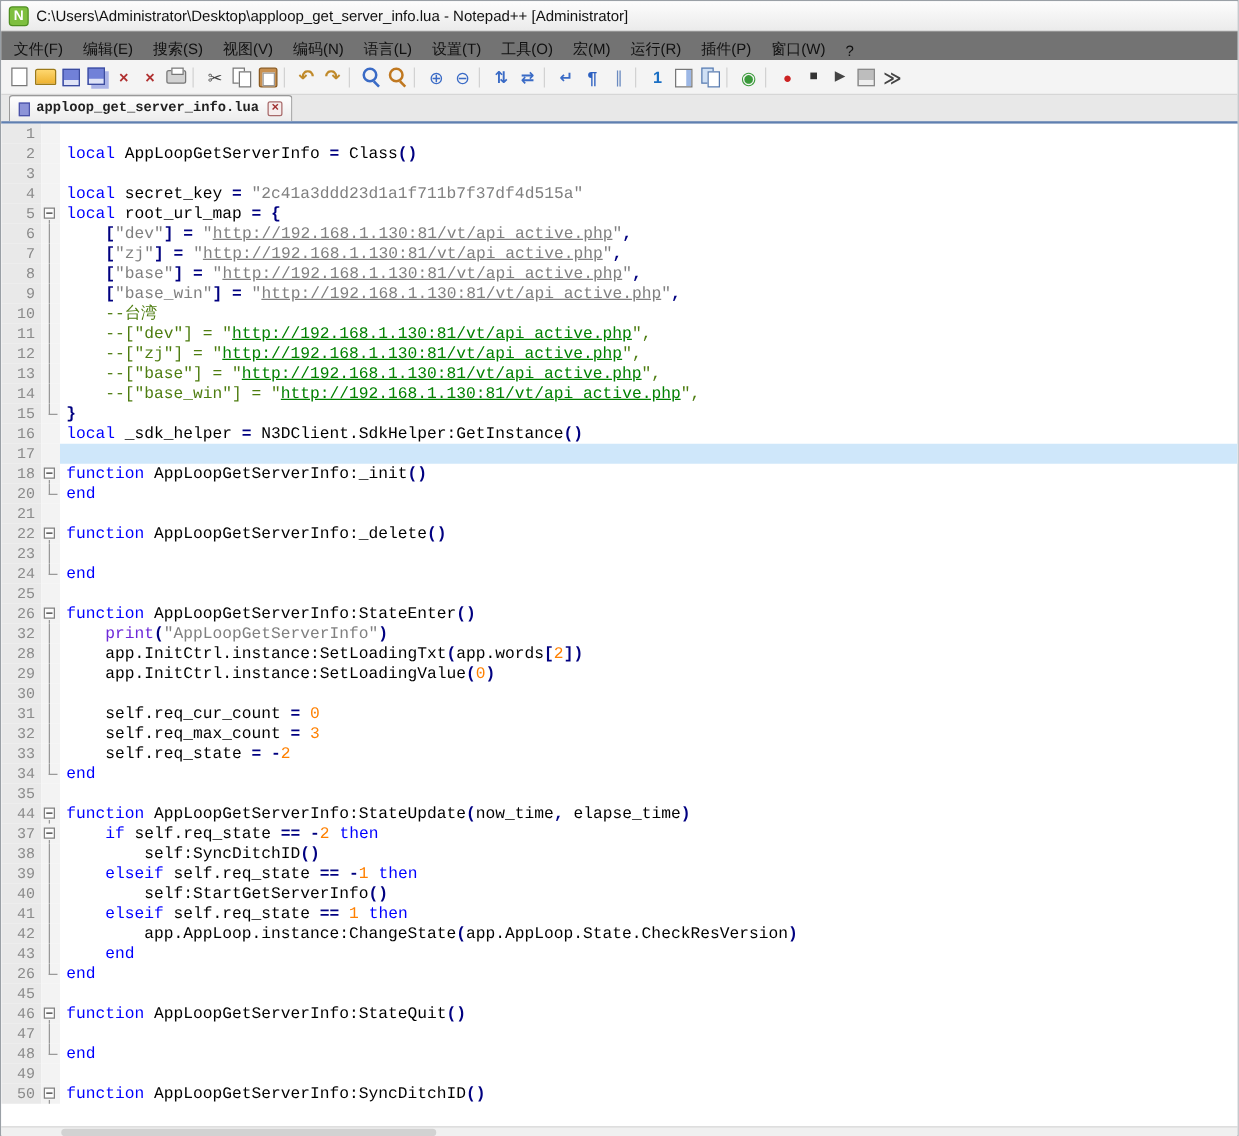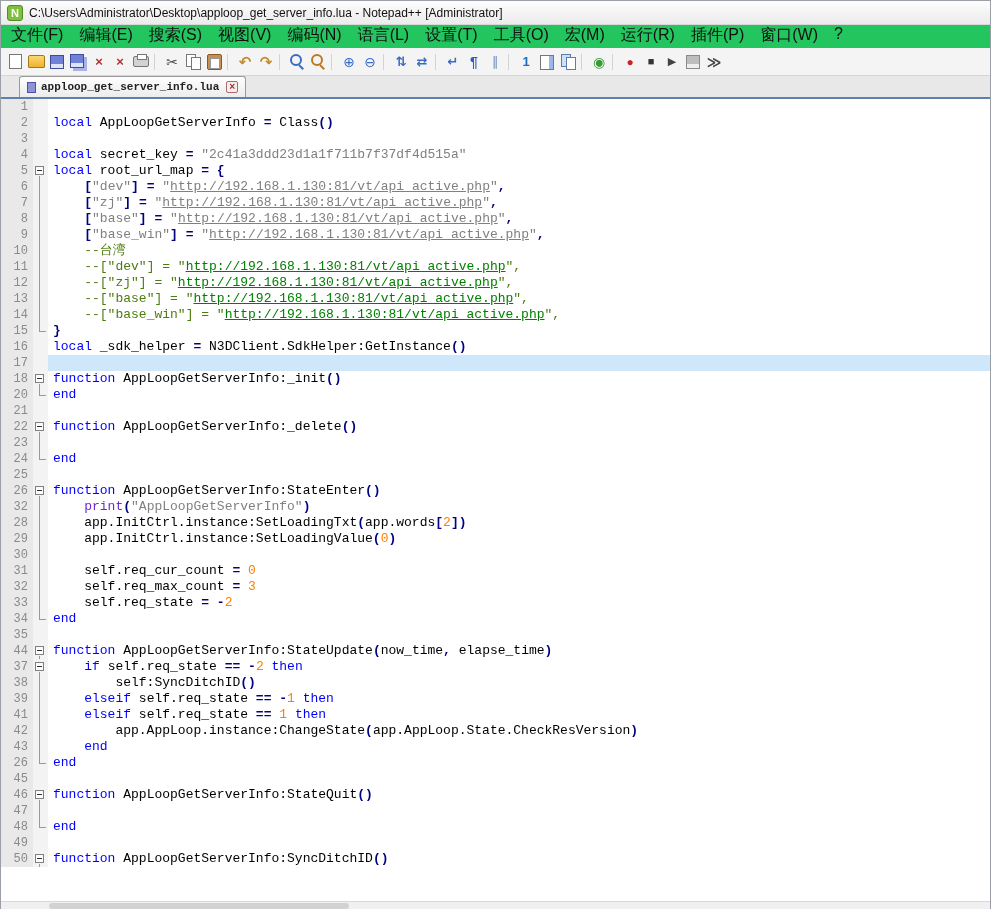--- a/index.html
+++ b/index.html
@@ -8,21 +8,21 @@
   .window{width:991px;height:909px;display:flex;flex-direction:column;border:1px solid #9aa0a6}
 
   
   .titlebar{height:24px;flex:none;display:flex;align-items:center;padding:0 6px;
     background:linear-gradient(#fdfdfd,#ebebeb);border-bottom:1px solid #d8d8d8;font-size:12px;color:#111}
   .app-icon{width:16px;height:16px;flex:none;background:#7ebf3f;border:1px solid #4e8f1f;border-radius:3px;
     color:#fff;font-weight:bold;font-size:11px;display:flex;align-items:center;justify-content:center;margin-right:6px}
   .title-text{white-space:nowrap}
 
   
-  .menubar{height:23px;flex:none;background:#22c55e;display:flex;align-items:flex-start;padding-left:2px;font-size:16px;color:#111}
+  .menubar{height:23px;flex:none;background:#737373;display:flex;align-items:flex-end;padding-left:2px;font-size:12px;color:#111}
   .menu-item{display:flex;align-items:center;padding:0 8px;cursor:default}
 
   
   .toolbar{height:28px;flex:none;background:#f4f4f4;border-bottom:1px solid #d6d6d6;
     display:flex;align-items:center;padding:0 4px;gap:1px}
   .tb{position:relative;width:20px;height:19px;display:inline-flex;align-items:center;justify-content:center;
     border-radius:2px;font-size:13px;line-height:1;color:#555}
   .tb-sep{width:5px;height:16px;border-left:1px solid #d2d2d2;margin:0 2px}
   .i-new::before{content:"";width:11px;height:13px;background:#fff;border:1px solid #777}
   .i-open::before{content:"";width:15px;height:11px;background:linear-gradient(#fed76f,#eeb22f);border:1px solid #9c7a18;border-radius:2px 2px 1px 1px}
@@ -51,21 +51,21 @@
   .i-doc-map::before{content:"";position:absolute;left:3px;top:3px;width:12px;height:13px;background:#fff;border:1px solid #777;box-shadow:inset -4px 0 0 #9db8e6}
   .i-doc-switcher::before{content:"";position:absolute;left:3px;top:2px;width:8px;height:11px;background:#cfe0f5;border:1px solid #5a7cb0}
   .i-doc-switcher::after{content:"";position:absolute;left:8px;top:5px;width:8px;height:11px;background:#fff;border:1px solid #5a7cb0}
   .i-monitoring{color:#3a9a3a;font-size:14px}
   .i-macro-record{color:#cc2222;font-size:12px}
   .i-macro-stop{color:#333;font-size:11px}
   .i-macro-play{color:#444;font-size:11px}
   .i-macro-run{color:#444;font-weight:bold;font-size:14px}
 
   
-  .tabbar{height:23px;flex:none;background:#e8e8e8;display:flex;align-items:flex-end;padding-left:18px;
+  .tabbar{height:23px;flex:none;background:#e8e8e8;display:flex;align-items:flex-end;padding-left:6px;
     border-bottom:2px solid #5f7fb0}
   .tab{display:inline-flex;align-items:center;height:21px;padding:0 7px;
     background:linear-gradient(#fefefe,#ececec);border:1px solid #9a9a9a;border-bottom:none;border-radius:3px 3px 0 0;
     font-family:"Liberation Mono","DejaVu Sans Mono",monospace;font-size:11px;font-weight:bold;color:#222}
   .doc-ic{width:9px;height:11px;background:#8c93d8;border:1px solid #4a52a8;margin-right:5px;flex:none}
   .tab-close{margin-left:7px;width:12px;height:12px;border:1px solid #a86a6a;display:inline-flex;align-items:center;
     justify-content:center;font-size:10px;color:#a03030;background:#f6eded;border-radius:2px;font-weight:bold}
 
   
   .editor{height:802px;flex:none;background:#fff;overflow:hidden}
@@ -428,20 +428,27 @@
           <div class="ed-code"><span class="t-d">        self:SyncDitchID</span><span class="t-o">()</span></div>
         </div>
         <div class="ed-row">
           <div class="ed-num">39</div>
           <div class="ed-fold">
             <span class="fm-vline"></span>
           </div>
           <div class="ed-code"><span class="t-d">    </span><span class="t-k">elseif</span><span class="t-d"> self.req_state </span><span class="t-o">==</span><span class="t-d"> </span><span class="t-o">-</span><span class="t-n">1</span><span class="t-d"> </span><span class="t-k">then</span></div>
         </div>
         <div class="ed-row">
+          <div class="ed-num">40</div>
+          <div class="ed-fold">
+            <span class="fm-vline"></span>
+          </div>
+          <div class="ed-code"><span class="t-d">        self:StartGetServerInfo</span><span class="t-o">()</span></div>
+        </div>
+        <div class="ed-row">
           <div class="ed-num">41</div>
           <div class="ed-fold">
             <span class="fm-vline"></span>
           </div>
           <div class="ed-code"><span class="t-d">    </span><span class="t-k">elseif</span><span class="t-d"> self.req_state </span><span class="t-o">==</span><span class="t-d"> </span><span class="t-n">1</span><span class="t-d"> </span><span class="t-k">then</span></div>
         </div>
         <div class="ed-row">
           <div class="ed-num">42</div>
           <div class="ed-fold">
             <span class="fm-vline"></span>

